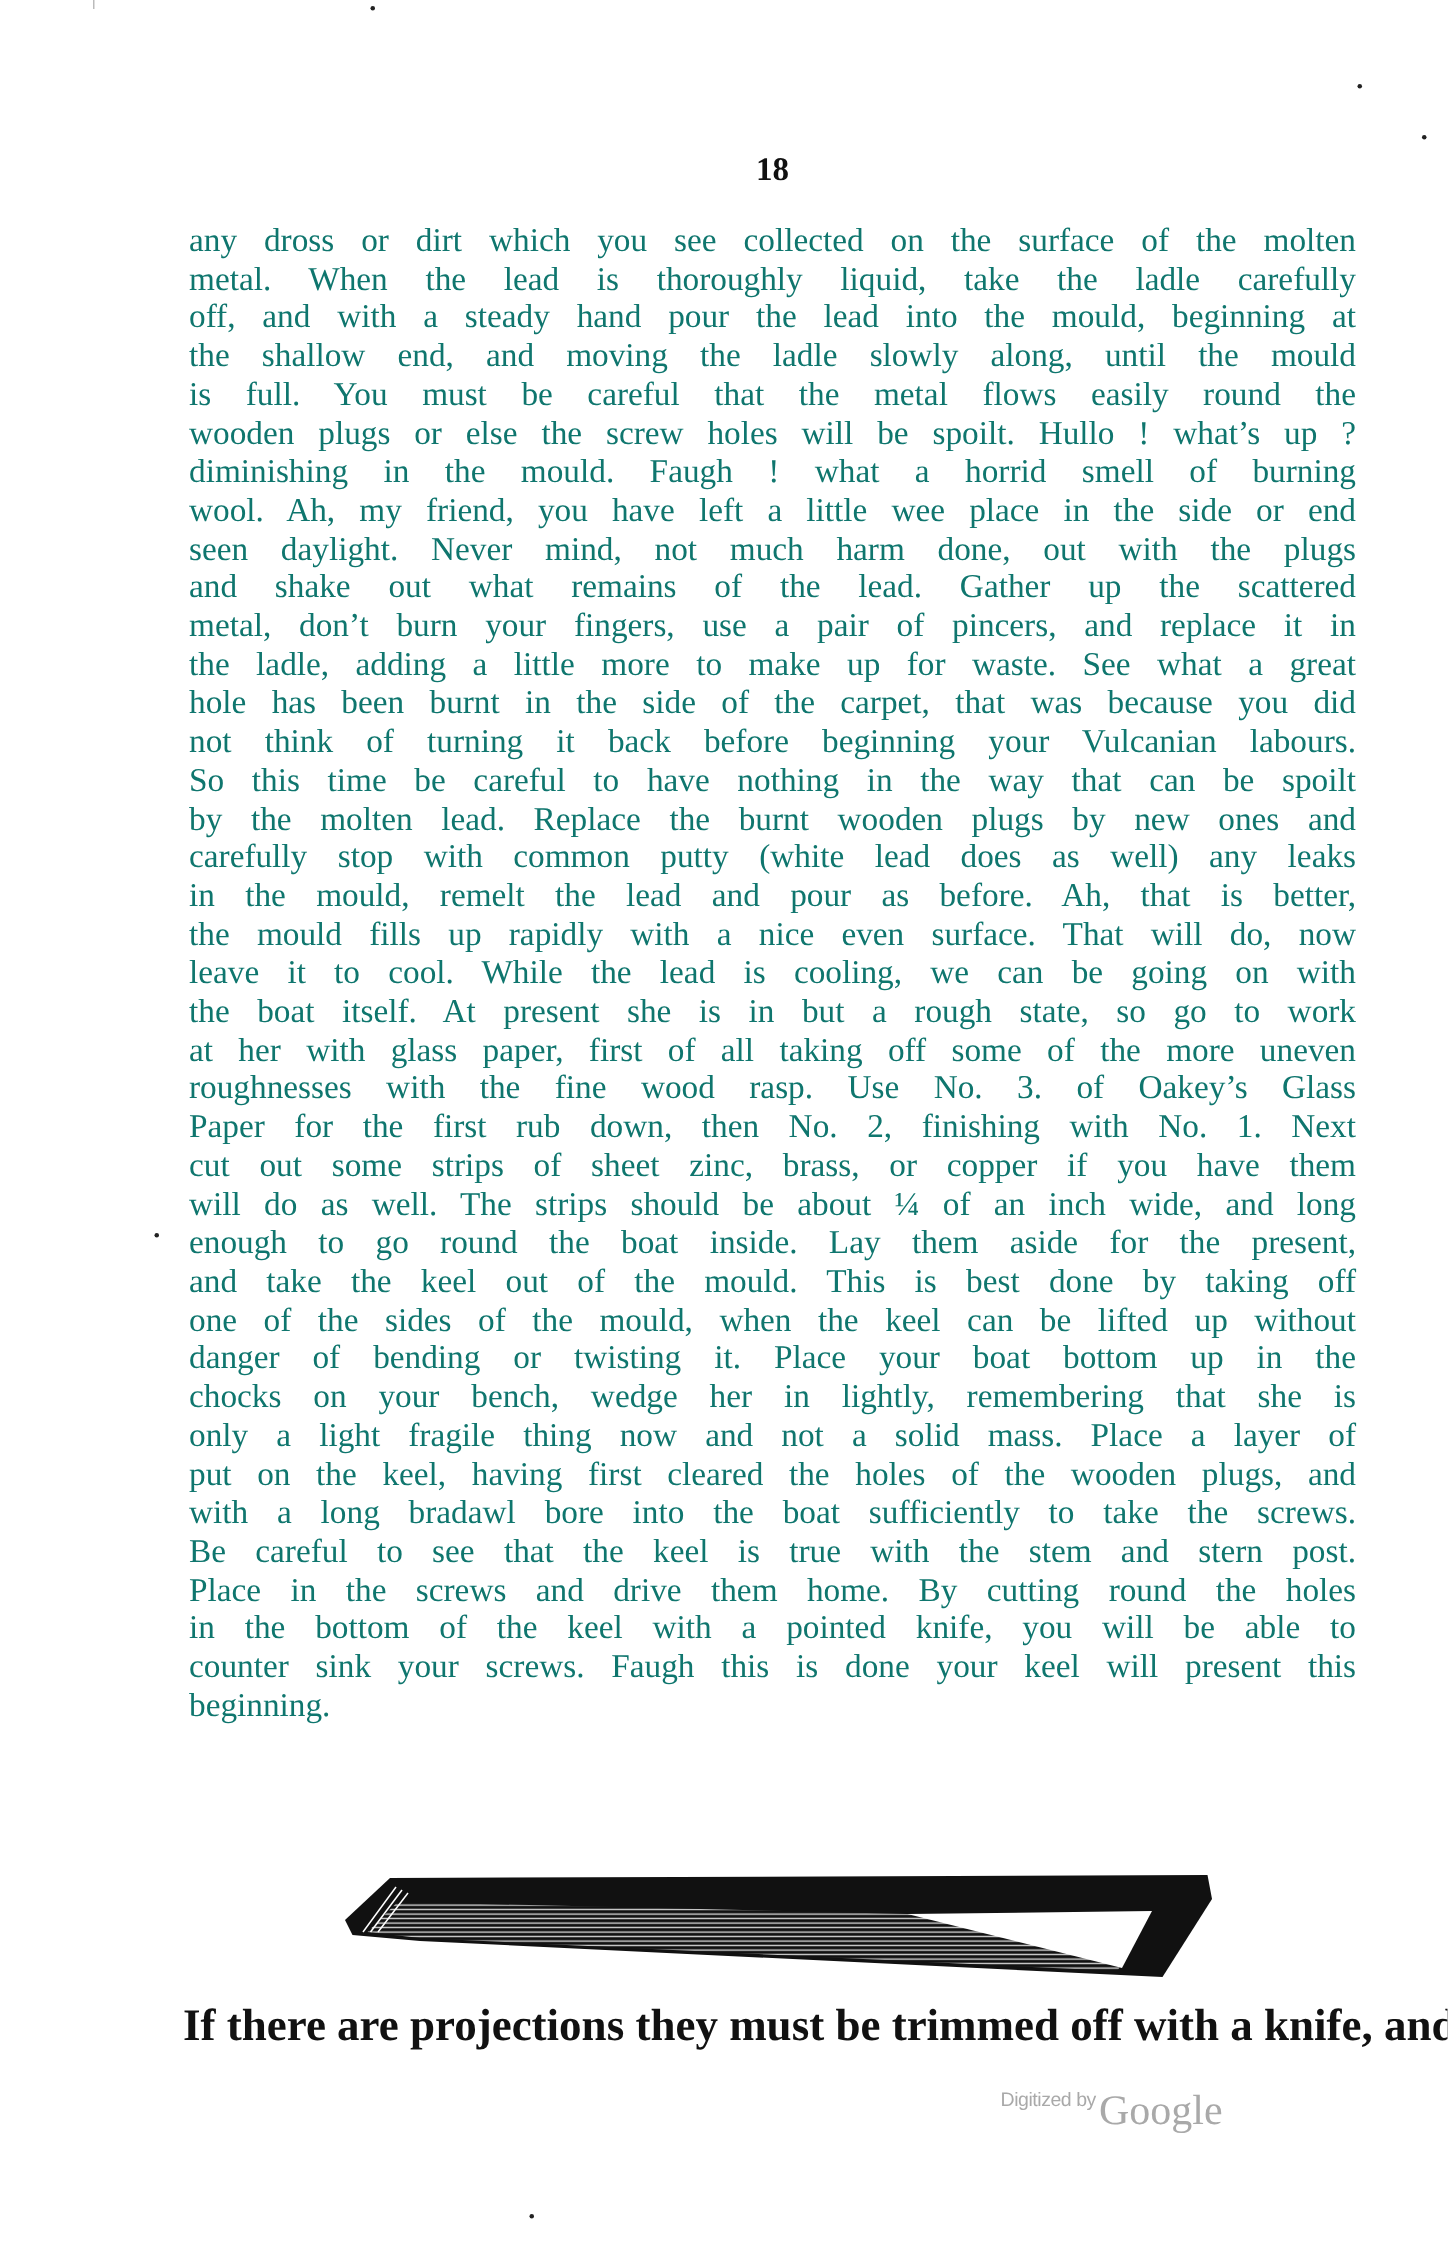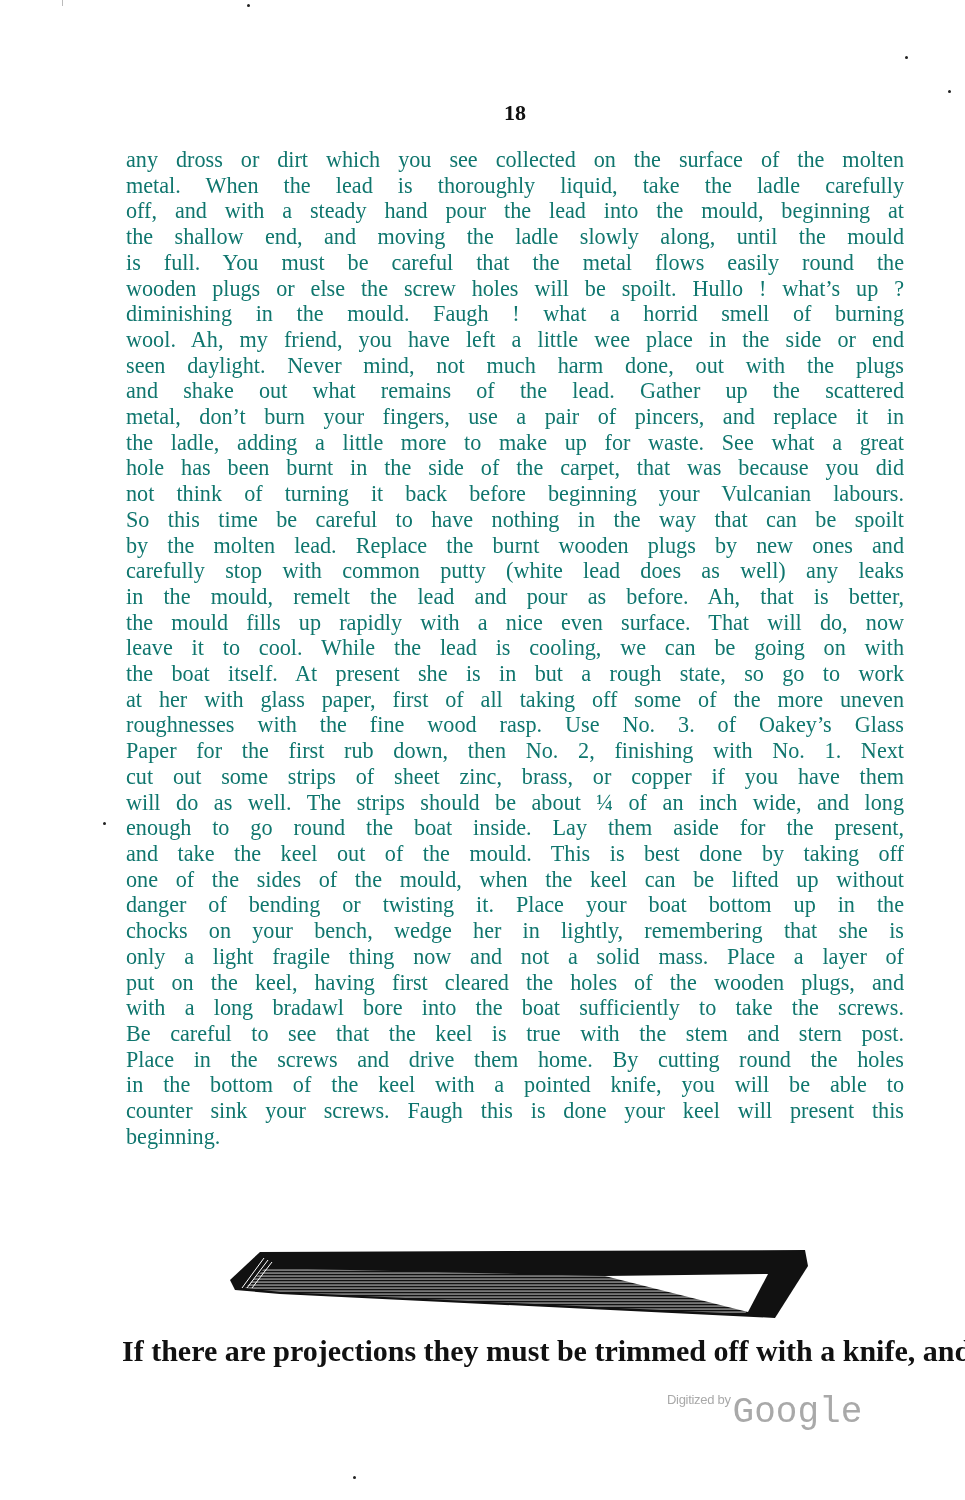--- a/index.html
+++ b/index.html
@@ -23,21 +23,21 @@
     position: absolute; left: 122px; top: 1334px; width: 782px;
     font-family: "Liberation Serif", "DejaVu Serif", serif; font-weight: bold;
     font-size: 30px; color: #111; text-align: justify; text-align-last: justify; white-space: nowrap;
   }
   .watermark {
     position: absolute; left: 648px; top: 1392px;
     font-family: "Liberation Sans", "DejaVu Sans", sans-serif; color: #a9a9a9;
     display: flex; align-items: flex-start; margin-left: 19px;
   }
   .watermark .small { font-size: 13px; letter-spacing: -0.3px; }
-  .watermark .big { font-family: Liberation Mono, monospace; font-size: 36px; margin-left: 2px; }
+  .watermark .big { font-family: Liberation Serif, serif; font-size: 28px; margin-left: 2px; }
   .speck { position: absolute; width: 3px; height: 3px; background: #222; border-radius: 50%; }
   .rule-mark { position: absolute; width: 1px; height: 6px; background: #bbb; }
 </style>
 </head>
 <body>
 
 <div class="page">
 
   <div class="rule-mark" style="left:62px;top:0;"></div>
   <div class="speck" style="left:247px;top:4px;"></div>

